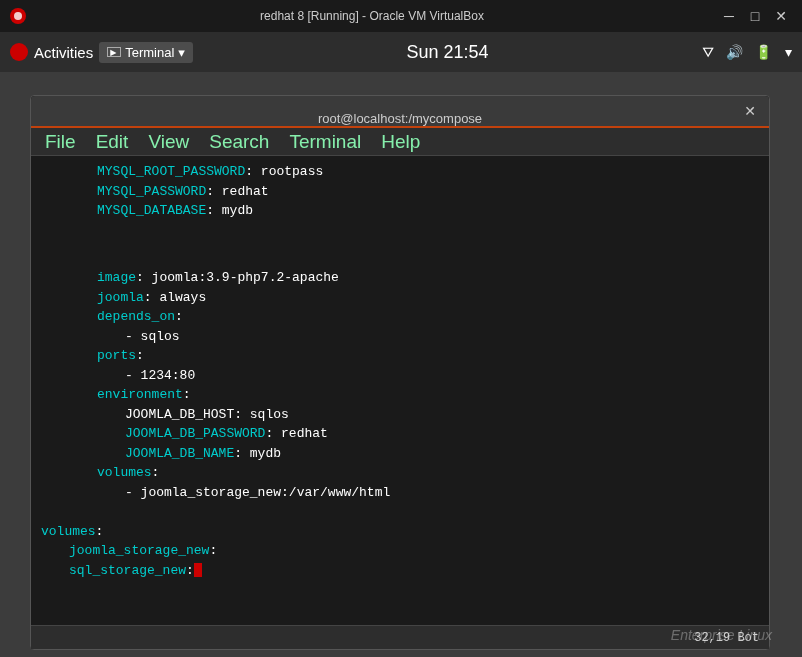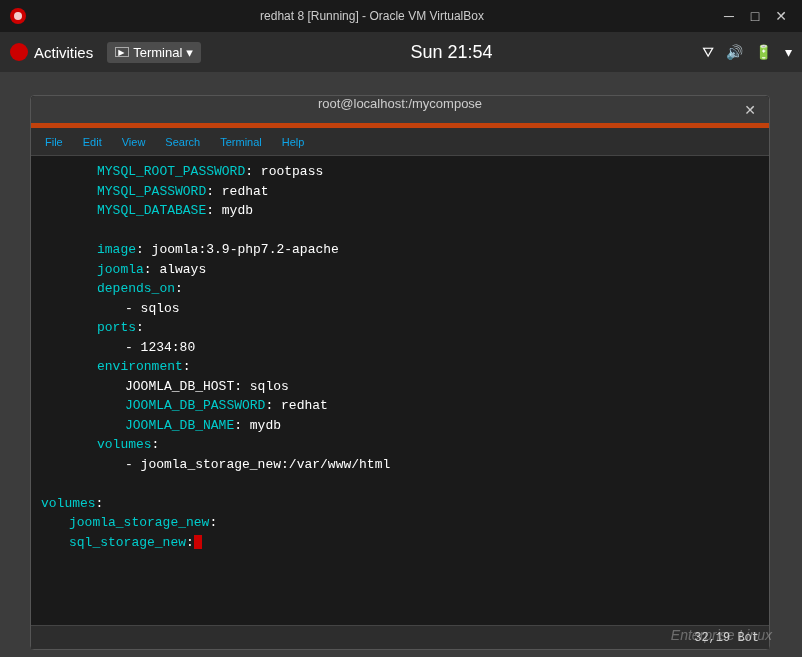--- a/index.html
+++ b/index.html
@@ -55,21 +55,21 @@
     }
 
     
     .taskbar {
       width: 100%;
       height: 40px;
       background: #2d2d2d;
       display: flex;
       align-items: center;
       padding: 0 10px;
-      gap: 14px;
+      gap: 6px;
     }
     .taskbar-activities {
       display: flex;
       align-items: center;
       gap: 6px;
       color: #ffffff;
       font-size: 15px;
       font-weight: 500;
       cursor: pointer;
     }
@@ -125,23 +125,23 @@
       height: 555px;
       background: #1a1a1a;
       border: 1px solid #555;
       border-radius: 4px;
       display: flex;
       flex-direction: column;
     }
     .terminal-titlebar {
       height: 32px;
       background: #3a3a3a;
-      border-bottom: 5px solid #c2410c;
-      display: flex;
-      align-items: flex-start;
+      border-bottom: 2px solid #c2410c;
+      display: flex;
+      align-items: flex-end;
       justify-content: center;
       position: relative;
       border-radius: 4px 4px 0 0;
     }
     .terminal-titlebar-text {
       color: #cccccc;
       font-size: 13px;
     }
     .terminal-close {
       position: absolute;
@@ -162,22 +162,22 @@
     .terminal-menubar {
       height: 28px;
       background: #2d2d2d;
       display: flex;
       align-items: center;
       padding: 0 6px;
       gap: 4px;
       border-bottom: 1px solid #444;
     }
     .menu-item {
-      color: #0ea5e9;
-      font-size: 11px;
+      color: #86efac;
+      font-size: 19px;
       padding: 3px 8px;
       cursor: pointer;
       border-radius: 3px;
     }
 
     
     .terminal-content {
       flex: 1;
       background: #1a1a1a;
       padding: 6px 10px;
@@ -274,21 +274,21 @@
     <span class="menu-item">Terminal</span>
     <span class="menu-item">Help</span>
   </div>
 
   <div class="terminal-content" id="terminal-content">
 
   <div style="padding-left: 56px; min-height: 1.5em;"><span style="color: rgb(0, 204, 204);">MYSQL_ROOT_PASSWORD</span><span style="color: rgb(255, 255, 255);">: rootpass</span></div>
       <div style="padding-left: 56px; min-height: 1.5em;"><span style="color: rgb(0, 204, 204);">MYSQL_PASSWORD</span><span style="color: rgb(255, 255, 255);">: redhat</span></div>
       <div style="padding-left: 56px; min-height: 1.5em;"><span style="color: rgb(0, 204, 204);">MYSQL_DATABASE</span><span style="color: rgb(255, 255, 255);">: mydb</span></div>
       <div style="padding-left: 0px; min-height: 1.5em;">&nbsp;</div>
-      <div style="padding-left: 56px; min-height: 1.5em;"><span style="color: rgb(0, 204, 204);">image</span><span style="color: rgb(255, 255, 255);">: joomla:3.9-php7.2-apache</span></div>
+      <div style="padding-left: 56px; min-height: 1.5em; margin-top: 28px;"><span style="color: rgb(0, 204, 204);">image</span><span style="color: rgb(255, 255, 255);">: joomla:3.9-php7.2-apache</span></div>
       <div style="padding-left: 56px; min-height: 1.5em;"><span style="color: rgb(0, 204, 204);">joomla</span><span style="color: rgb(255, 255, 255);">: always</span></div>
       <div style="padding-left: 56px; min-height: 1.5em;"><span style="color: rgb(0, 204, 204);">depends_on</span><span style="color: rgb(255, 255, 255);">:</span></div>
       <div style="padding-left: 84px; min-height: 1.5em;"><span style="color: rgb(255, 255, 255);">- sqlos</span></div>
       <div style="padding-left: 56px; min-height: 1.5em;"><span style="color: rgb(0, 204, 204);">ports</span><span style="color: rgb(255, 255, 255);">:</span></div>
       <div style="padding-left: 84px; min-height: 1.5em;"><span style="color: rgb(255, 255, 255);">- 1234:80</span></div>
       <div style="padding-left: 56px; min-height: 1.5em;"><span style="color: rgb(0, 204, 204);">environment</span><span style="color: rgb(255, 255, 255);">:</span></div>
       <div style="padding-left: 84px; min-height: 1.5em;"><span style="color: #ffffff;">JOOMLA_DB_HOST</span><span style="color: rgb(255, 255, 255);">: sqlos</span></div>
       <div style="padding-left: 84px; min-height: 1.5em;"><span style="color: rgb(0, 204, 204);">JOOMLA_DB_PASSWORD</span><span style="color: rgb(255, 255, 255);">: redhat</span></div>
       <div style="padding-left: 84px; min-height: 1.5em;"><span style="color: rgb(0, 204, 204);">JOOMLA_DB_NAME</span><span style="color: rgb(255, 255, 255);">: mydb</span></div>
       <div style="padding-left: 56px; min-height: 1.5em;"><span style="color: rgb(0, 204, 204);">volumes</span><span style="color: rgb(255, 255, 255);">:</span></div>

